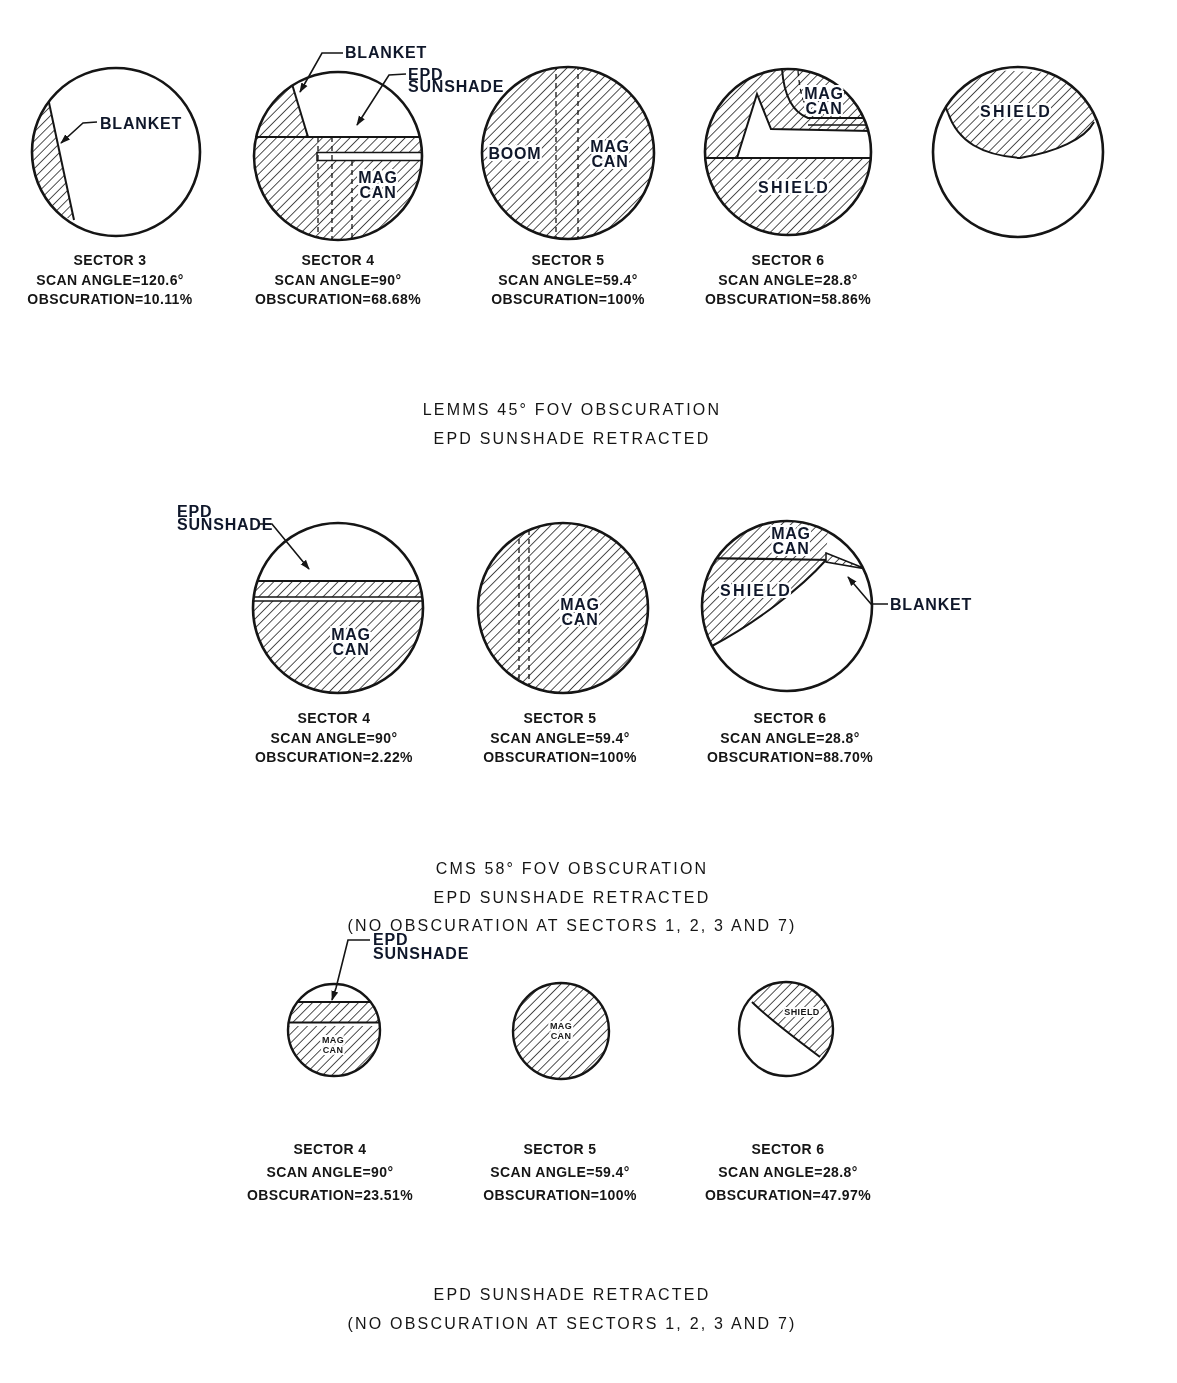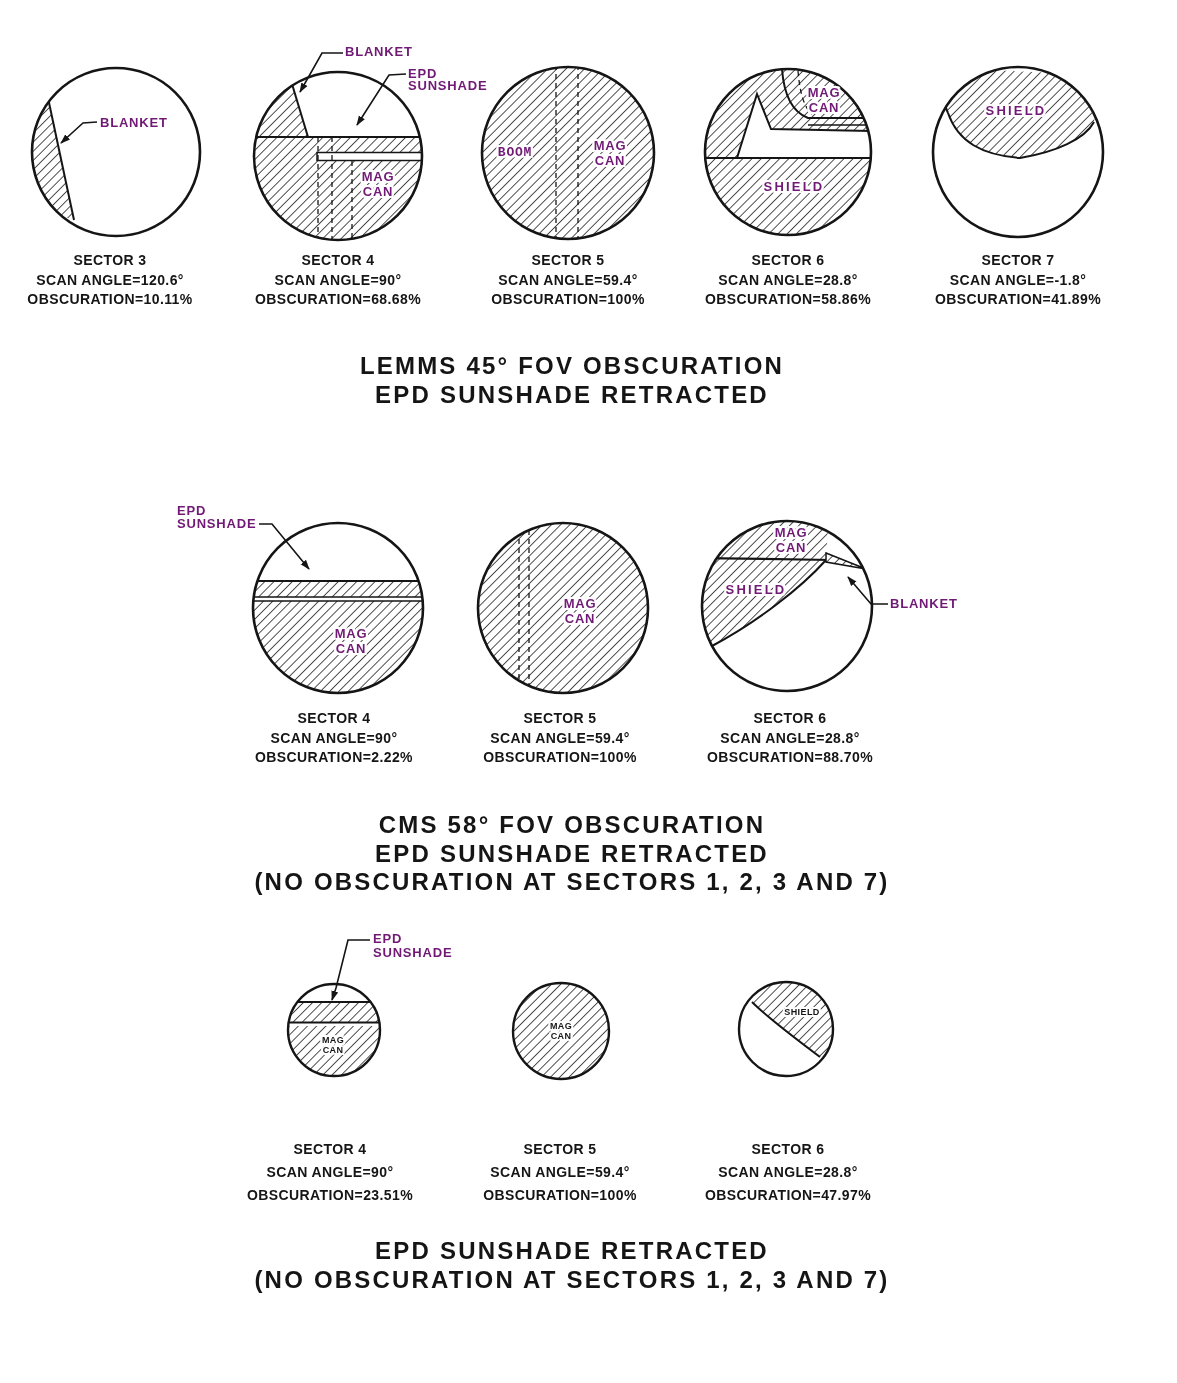--- a/index.html
+++ b/index.html
@@ -3,31 +3,31 @@
 <meta charset="utf-8">
 <style>
   html,body { margin:0; padding:0; background:#ffffff; }
   #fig {
     position:relative; width:1177px; height:1383px; background:#ffffff;
     font-family:"Liberation Sans", sans-serif; color:#151515;
   }
   #gfx { position:absolute; left:0; top:0; }
   .abs { position:absolute; white-space:nowrap; }
   .cx  { transform:translateX(-50%); }
-  .lbl { font-size:13px; font-weight:bold; letter-spacing:0.8px; color:#701a75; }
+  .lbl { font-size:16px; font-weight:bold; letter-spacing:0.8px; color:#0f172a; }
   .lbl-sm { font-size:9px; font-weight:bold; letter-spacing:0.4px; color:#151515; }
   .halo { text-shadow:
      -2px 0 0 #fff, 2px 0 0 #fff, 0 -2px 0 #fff, 0 2px 0 #fff,
      -1px -1px 0 #fff, 1px 1px 0 #fff, -1px 1px 0 #fff, 1px -1px 0 #fff,
      -2px -2px 0 #fff, 2px 2px 0 #fff, -2px 2px 0 #fff, 2px -2px 0 #fff; }
   .caption { position:absolute; width:260px; text-align:center;
      font-size:14px; font-weight:bold; letter-spacing:0.4px; line-height:19.5px; }
   .caption.r3 { line-height:23px; }
   .title { position:absolute; width:780px; text-align:center;
-     font-size:24px; font-weight:bold; letter-spacing:2.2px; line-height:28.5px; }
+     font-size:16px; font-weight:normal; letter-spacing:2.2px; line-height:28.5px;margin-top:44px; }
   .sp2 { letter-spacing:2.2px; }
 </style>
 </head>
 <body>
 
 <div id="fig">
 
   <svg id="gfx" width="1177" height="1383" viewBox="0 0 1177 1383">
     <defs>
       <pattern id="hat" width="6.5" height="6.5" patternUnits="userSpaceOnUse" patternTransform="rotate(-45)">
@@ -185,21 +185,21 @@
         <path d="M752,1002 C768,1018 792,1036 820,1057" fill="none" stroke="#151515" stroke-width="2"></path>
       </g>
       <circle cx="786" cy="1029" r="47" fill="none" stroke="#151515" stroke-width="2.4"></circle>
     </g>
   </svg>
 
   <span class="abs lbl" style="left:100px; top:115px;">BLANKET</span>
   <span class="abs lbl" style="left:345px; top:44px;">BLANKET</span>
   <span class="abs lbl" style="left:408px; top:66px;">EPD</span>
   <span class="abs lbl" style="left:408px; top:78px;">SUNSHADE</span>
-  <span class="abs lbl halo cx" style="left:515px; top:145px;font-family:Liberation Mono, monospace;">BOOM</span>
+  <span class="abs lbl halo cx" style="left:515px; top:145px;">BOOM</span>
   <span class="abs lbl halo cx" style="left:378px; top:169px;">MAG</span>
   <span class="abs lbl halo cx" style="left:378px; top:184px;">CAN</span>
   <span class="abs lbl halo cx" style="left:610px; top:138px;">MAG</span>
   <span class="abs lbl halo cx" style="left:610px; top:153px;">CAN</span>
   <span class="abs lbl halo cx" style="left:824px; top:85px;">MAG</span>
   <span class="abs lbl halo cx" style="left:824px; top:100px;">CAN</span>
   <span class="abs lbl halo cx sp2" style="left:794px; top:179px;">SHIELD</span>
   <span class="abs lbl halo cx sp2" style="left:1016px; top:103px;">SHIELD</span>
 
   <span class="abs lbl" style="left:177px; top:503px;">EPD</span>
@@ -234,25 +234,20 @@
   <div class="caption cx" style="left:568px; top:251px;">
     <div>SECTOR 5</div>
     <div>SCAN ANGLE=59.4°</div>
     <div>OBSCURATION=100%</div>
   </div>
   <div class="caption cx" style="left:788px; top:251px;">
     <div>SECTOR 6</div>
     <div>SCAN ANGLE=28.8°</div>
     <div>OBSCURATION=58.86%</div>
   </div>
-  <div class="caption cx" style="left:1018px; top:251px;">
-    <div>SECTOR 7</div>
-    <div>SCAN ANGLE=-1.8°</div>
-    <div>OBSCURATION=41.89%</div>
-  </div>
 
   <div class="title cx" style="left:572px; top:352px;">
     <div>LEMMS 45° FOV OBSCURATION</div>
     <div>EPD SUNSHADE RETRACTED</div>
   </div>
 
   <div class="caption cx" style="left:334px; top:709px;">
     <div>SECTOR 4</div>
     <div>SCAN ANGLE=90°</div>
     <div>OBSCURATION=2.22%</div>

